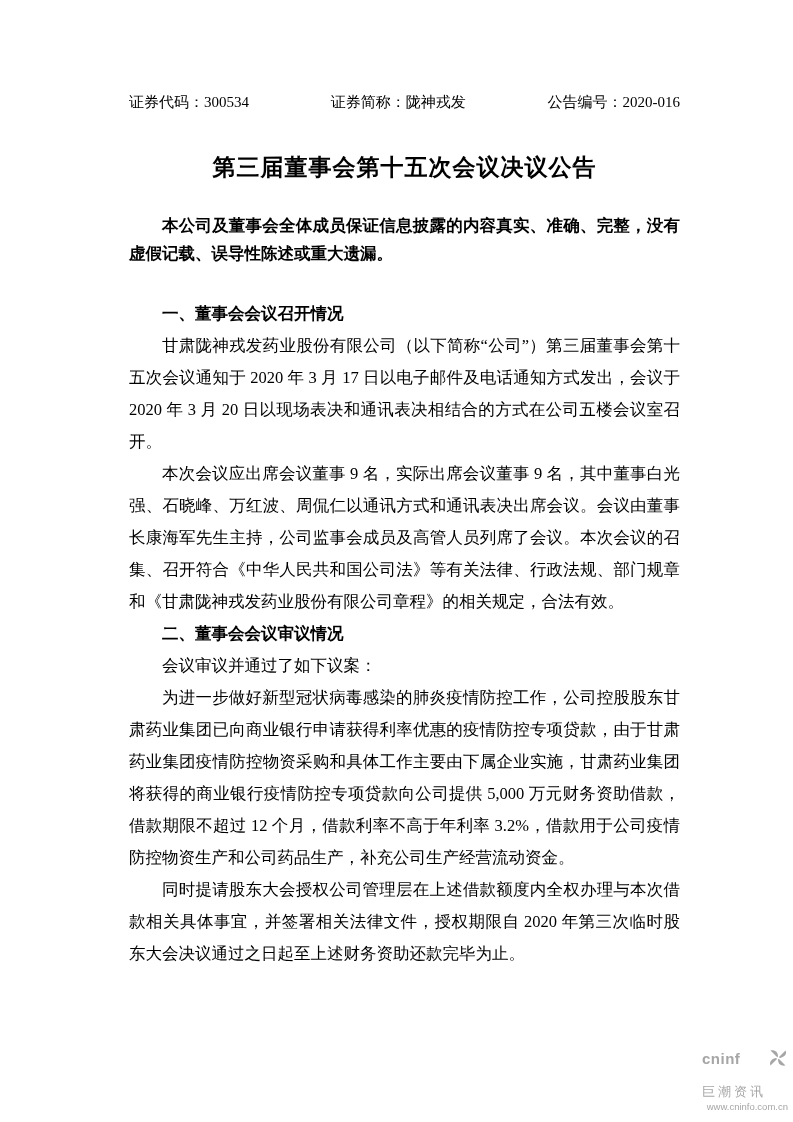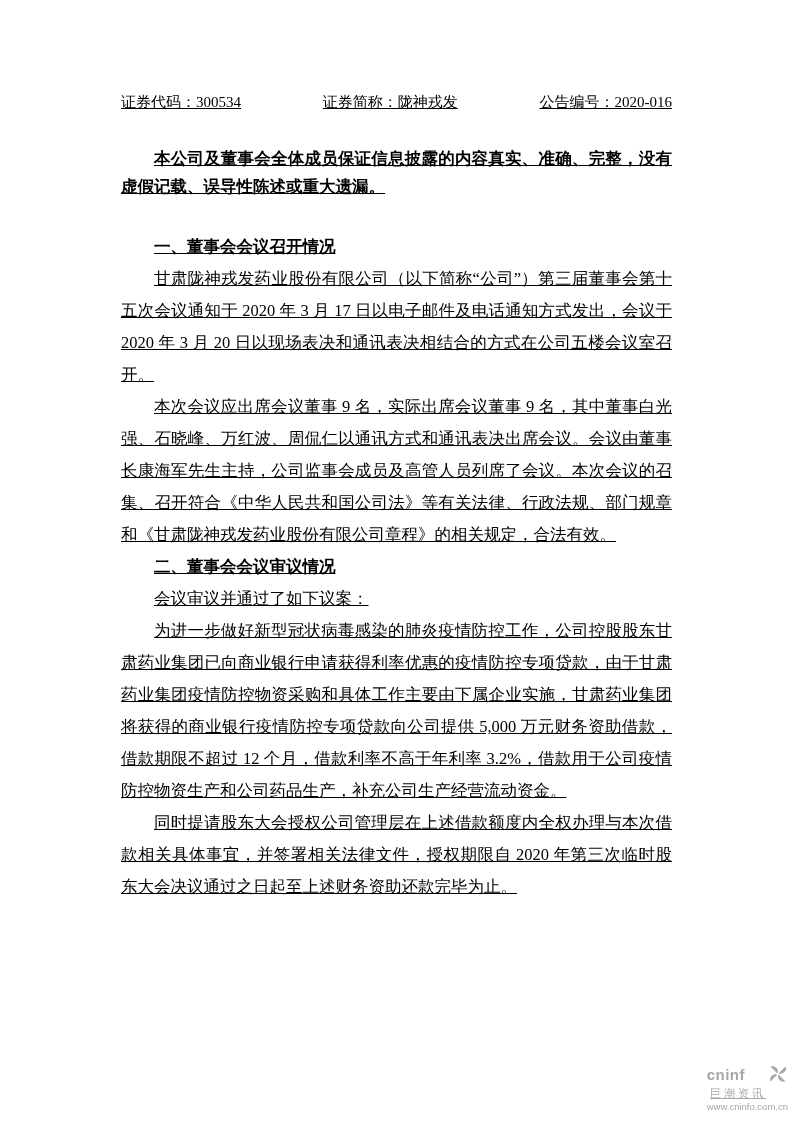--- a/index.html
+++ b/index.html
@@ -9,24 +9,23 @@
     height: 1122px;
     margin: 0 auto;
     background: #ffffff;
     font-family: "Liberation Serif", "DejaVu Serif", serif;
     color: #000000;
     overflow: hidden;
     box-sizing: border-box;
   }
   .content {
     position: absolute;
-    left: 121px;
+    left: 129px;
     top: 0;
     width: 551px;
-    text-decoration: underline;
   }
   .doc-header {
     margin-top: 92px;
     display: flex;
     justify-content: space-between;
     font-size: 15px;
     line-height: 21px;
     white-space: nowrap;
   }
   .doc-title {
@@ -54,36 +53,37 @@
     right: 5px;
     bottom: 10px;
     text-align: right;
     color: #a6a6a6;
     font-family: "Liberation Sans", "DejaVu Sans", sans-serif;
     line-height: 1.1;
   }
   .wm-row { display: flex; align-items: center; justify-content: space-between; }
   .wm-brand { font-size: 15px; font-weight: bold; letter-spacing: 0.5px; }
   .wm-icon { margin-left: 1px; display: inline-block; }
-  .wm-cn { font-size: 11px; letter-spacing: 3px; margin-right: 22px; margin-top: 1px; text-decoration: underline; }
+  .wm-cn { font-size: 13px; letter-spacing: 3px; margin-right: 22px; margin-top: 15px; }
   .wm-url { font-size: 9.5px; margin-top: 2px; }
 </style>
 </head>
 <body>
 
 <div class="page">
   <div class="content">
 
     <div class="doc-header">
       <span>证券代码：300534</span>
       <span>证券简称：陇神戎发</span>
       <span>公告编号：2020-016</span>
     </div>
 
     <div class="doc-title">
+      <div>第三届董事会第十五次会议决议公告</div>
     </div>
 
     <p class="notice">本公司及董事会全体成员保证信息披露的内容真实、准确、完整，没有虚假记载、误导性陈述或重大遗漏。</p>
 
     <div class="body-text">
       <p class="para heading">一、董事会会议召开情况</p>
       <p class="para">甘肃陇神戎发药业股份有限公司（以下简称“公司”）第三届董事会第十五次会议通知于 2020 年 3 月 17 日以电子邮件及电话通知方式发出，会议于 2020 年 3 月 20 日以现场表决和通讯表决相结合的方式在公司五楼会议室召开。</p>
       <p class="para">本次会议应出席会议董事 9 名，实际出席会议董事 9 名，其中董事白光强、石晓峰、万红波、周侃仁以通讯方式和通讯表决出席会议。会议由董事长康海军先生主持，公司监事会成员及高管人员列席了会议。本次会议的召集、召开符合《中华人民共和国公司法》等有关法律、行政法规、部门规章和《甘肃陇神戎发药业股份有限公司章程》的相关规定，合法有效。</p>
       <p class="para heading">二、董事会会议审议情况</p>
       <p class="para">会议审议并通过了如下议案：</p>

